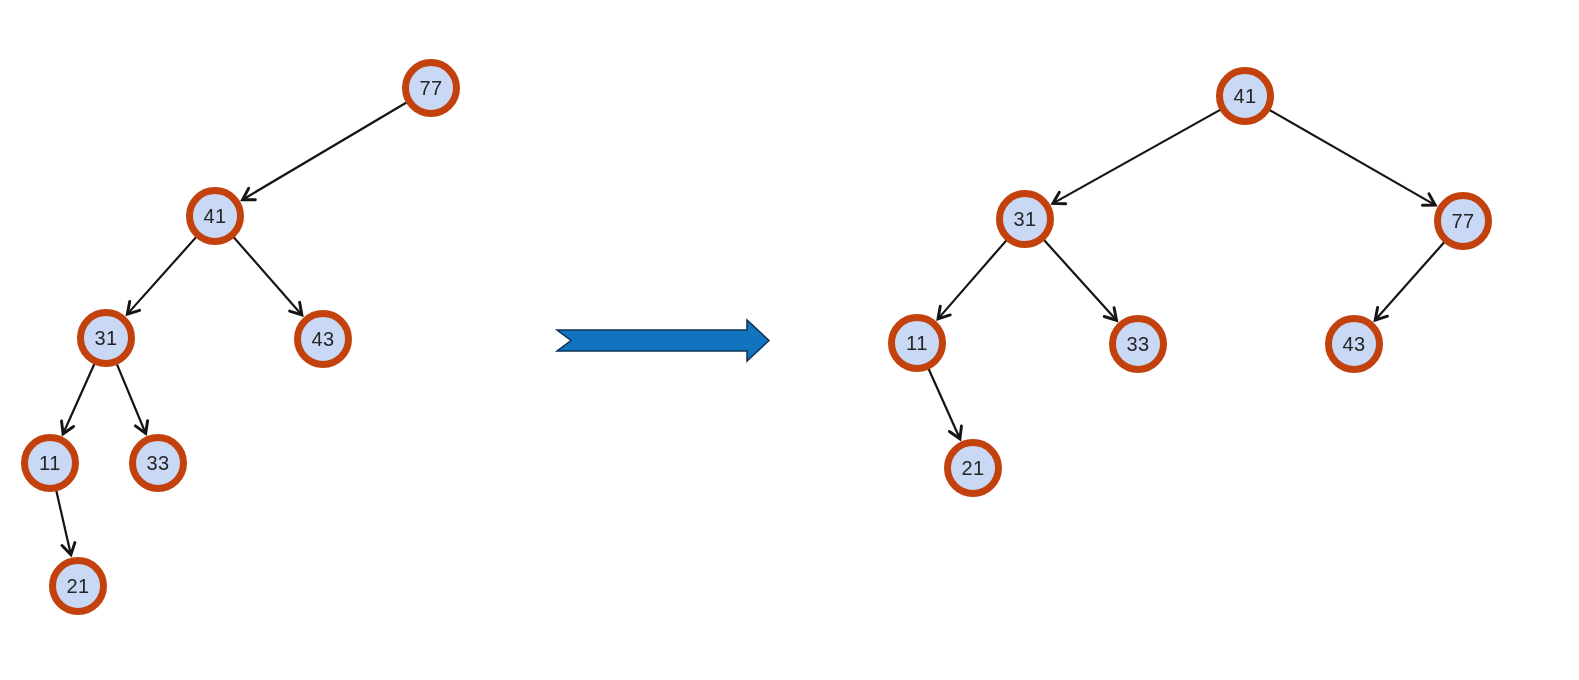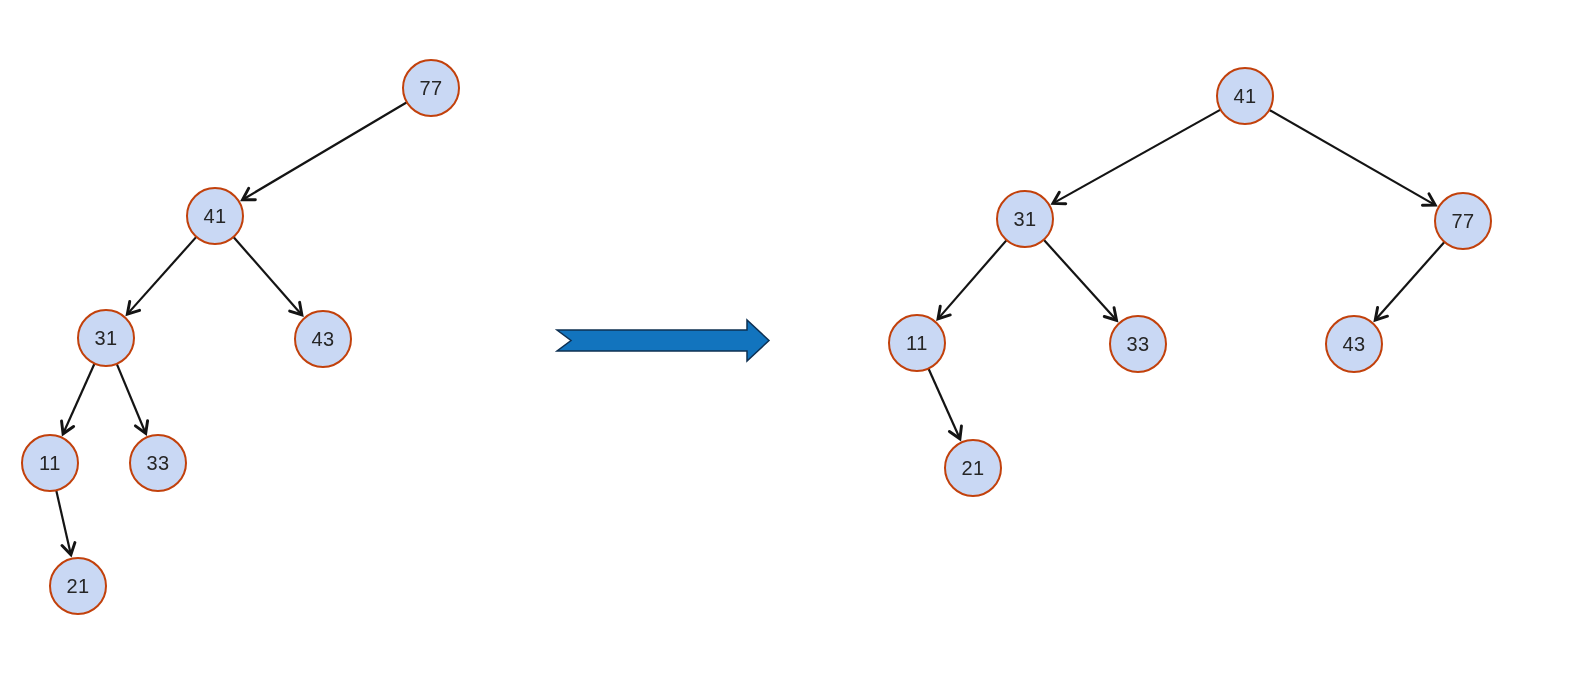--- a/index.html
+++ b/index.html
@@ -20,21 +20,21 @@
     left: 0;
     top: 0;
     width: 1579px;
     height: 680px;
   }
   .node {
     position: absolute;
     width: 58px;
     height: 58px;
     box-sizing: border-box;
-    border: 2px solid #c2410c;
+    border: 7px solid #c2410c;
     border-radius: 50%;
     background: #c9d8f4;
     display: flex;
     align-items: center;
     justify-content: center;
     font-size: 20px;
     color: #262626;
     letter-spacing: 0.5px;
     user-select: none;
   }

